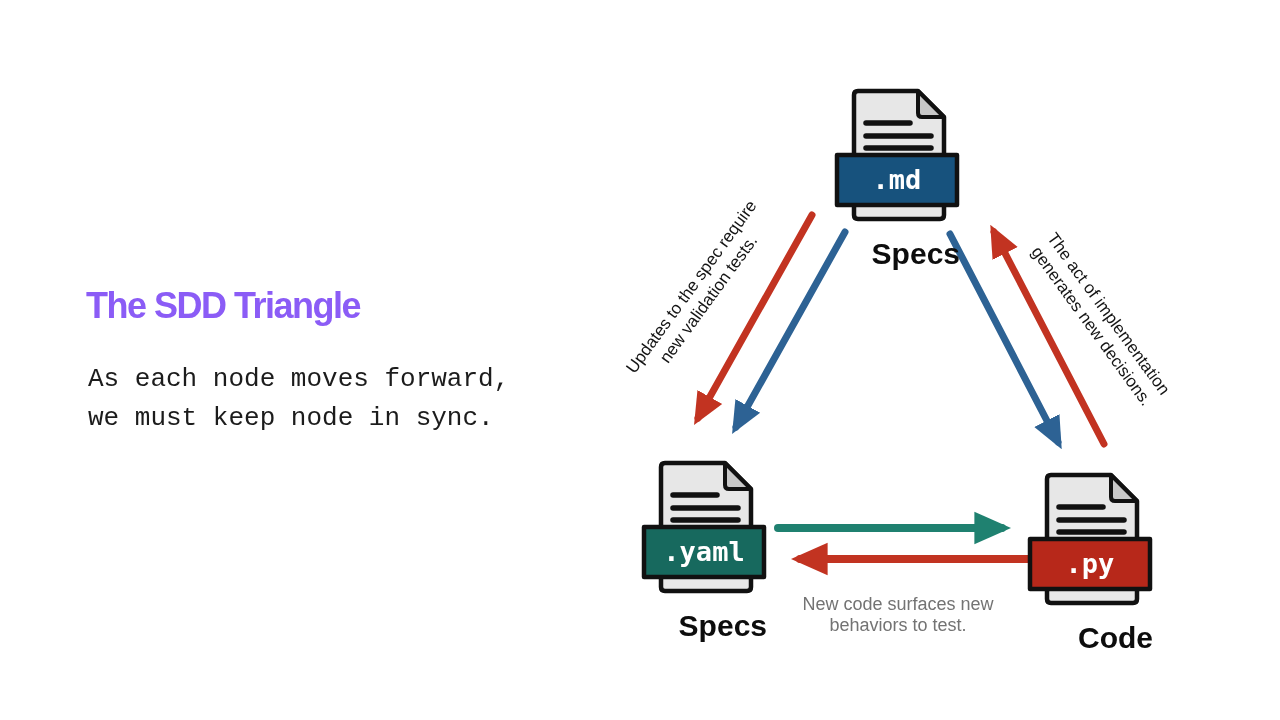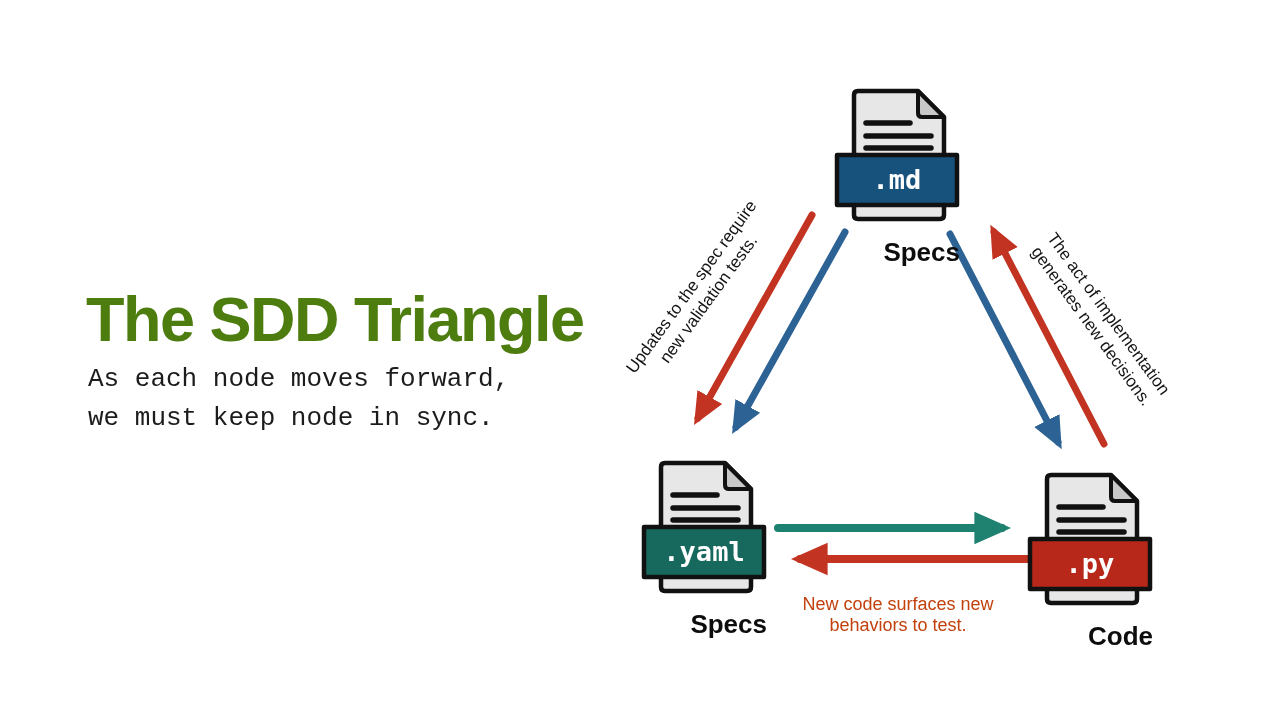--- a/index.html
+++ b/index.html
@@ -11,25 +11,25 @@
     overflow: hidden;
     font-family: "Liberation Sans", sans-serif;
     color: #101010;
   }
 
   
   .title {
     position: absolute;
     left: 86px;
     top: 288px;
-    font-size: 63px;
+    font-size: 36px;
     font-weight: bold;
     letter-spacing: -1.5px;
     line-height: 1;
-    color: #4d7c0f;
+    color: #8b5cf6;
     white-space: nowrap;
   }
   .subtitle {
     position: absolute;
     left: 88px;
     top: 360px;
     font-size: 26px;
     line-height: 39px;
     color: #1c1c1c;
     white-space: nowrap;
@@ -73,21 +73,21 @@
     stroke-linejoin: round;
   }
   .ext-text {
     font-family: "DejaVu Sans Mono", monospace;
     font-weight: bold;
     font-size: 27px;
     fill: #ffffff;
   }
   .node-label {
     margin-top: 6px;
-    font-size: 26px;
+    font-size: 30px;
     font-weight: bold;
     color: #0d0d0d;
   }
 
   
   .edge-label {
     position: absolute;
     width: 290px;
     font-size: 17px;
     line-height: 21px;
@@ -98,21 +98,21 @@
   .edge-label-left  { left: 555px; top: 272px; transform: rotate(-54deg); }
   .edge-label-right { left: 955px; top: 299px; transform: rotate(54deg); }
   .caption-bottom {
     position: absolute;
     left: 738px;
     top: 594px;
     width: 320px;
     font-size: 18px;
     line-height: 21px;
     text-align: center;
-    color: #c2410c;
+    color: #737373;
   }
   .caption-bottom span { display: block; }
 </style>
 </head>
 <body>
 
 <div class="canvas">
 
   <div class="title">The SDD Triangle</div>
   <div class="subtitle">

